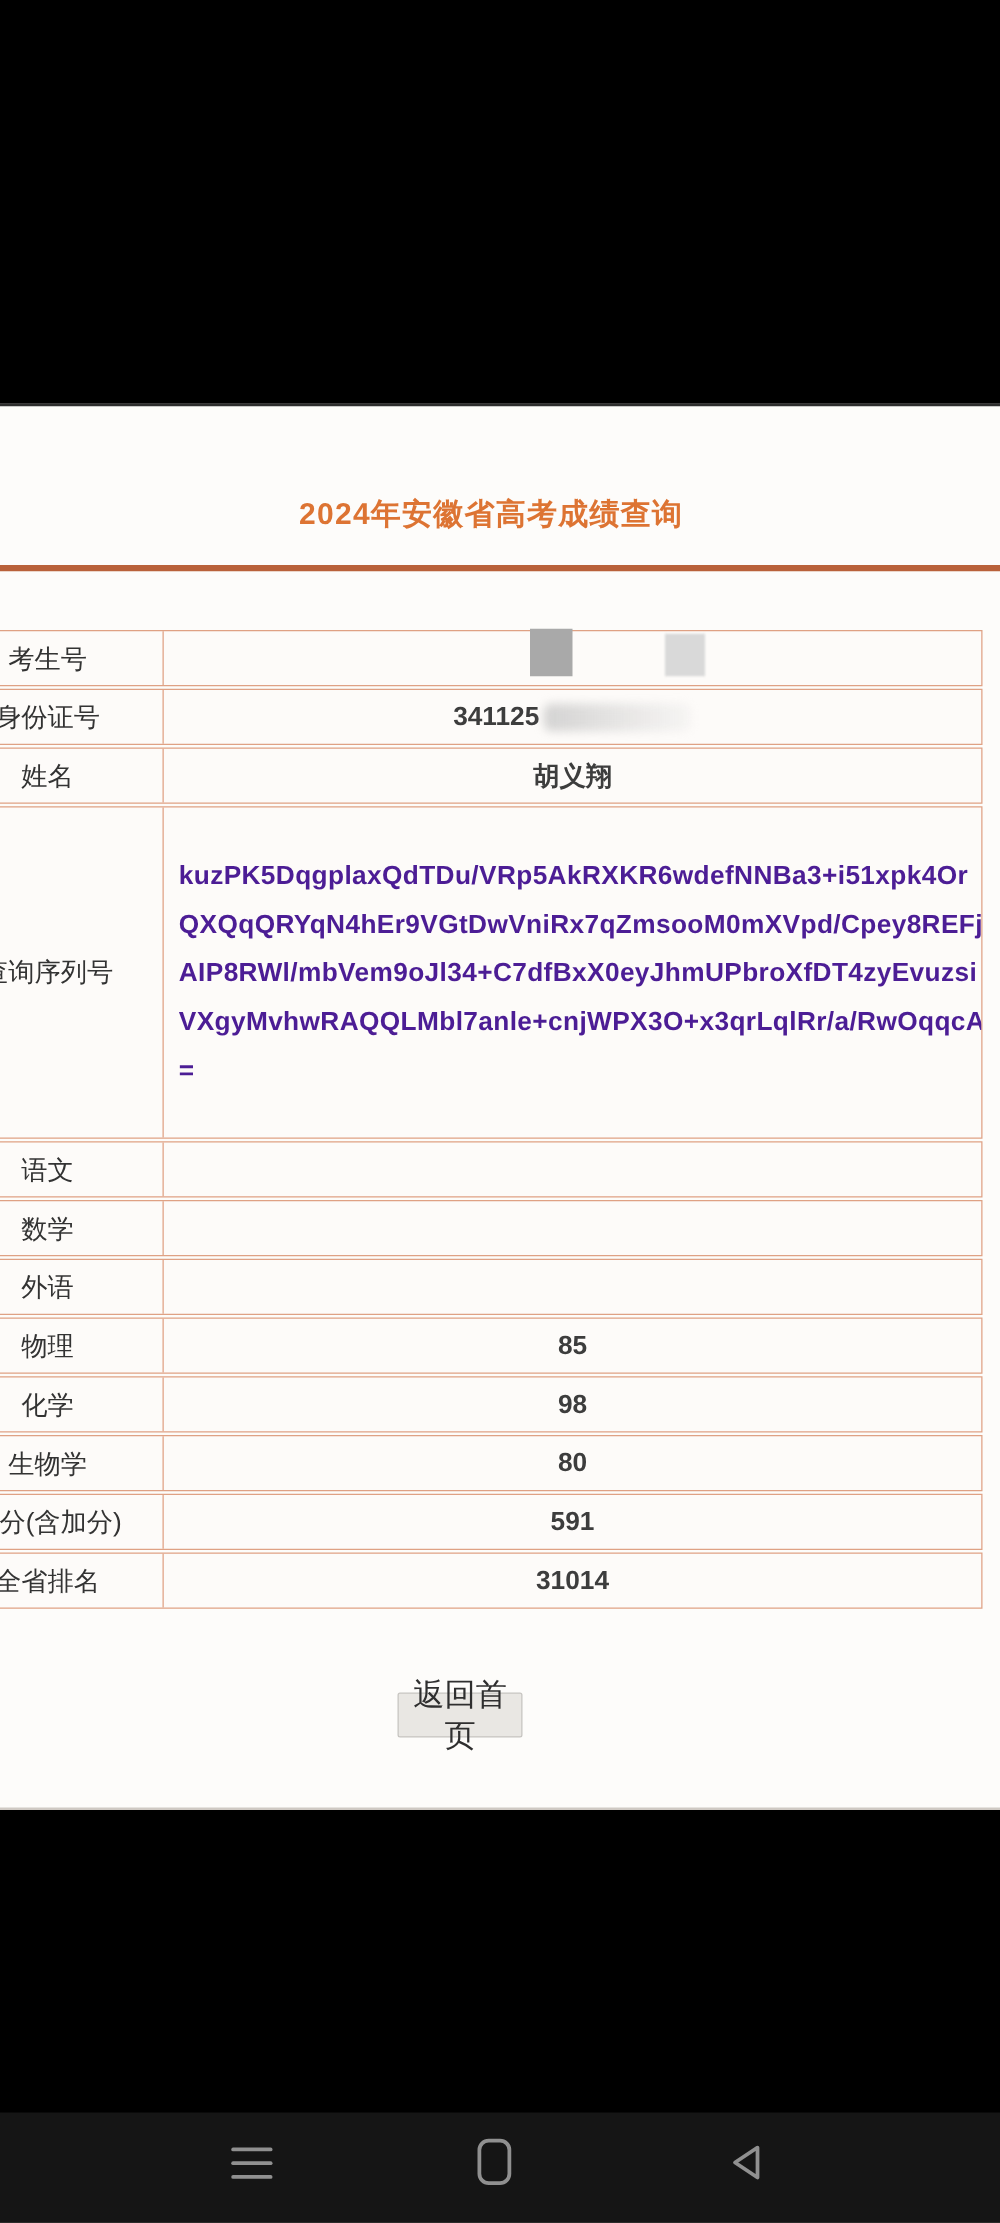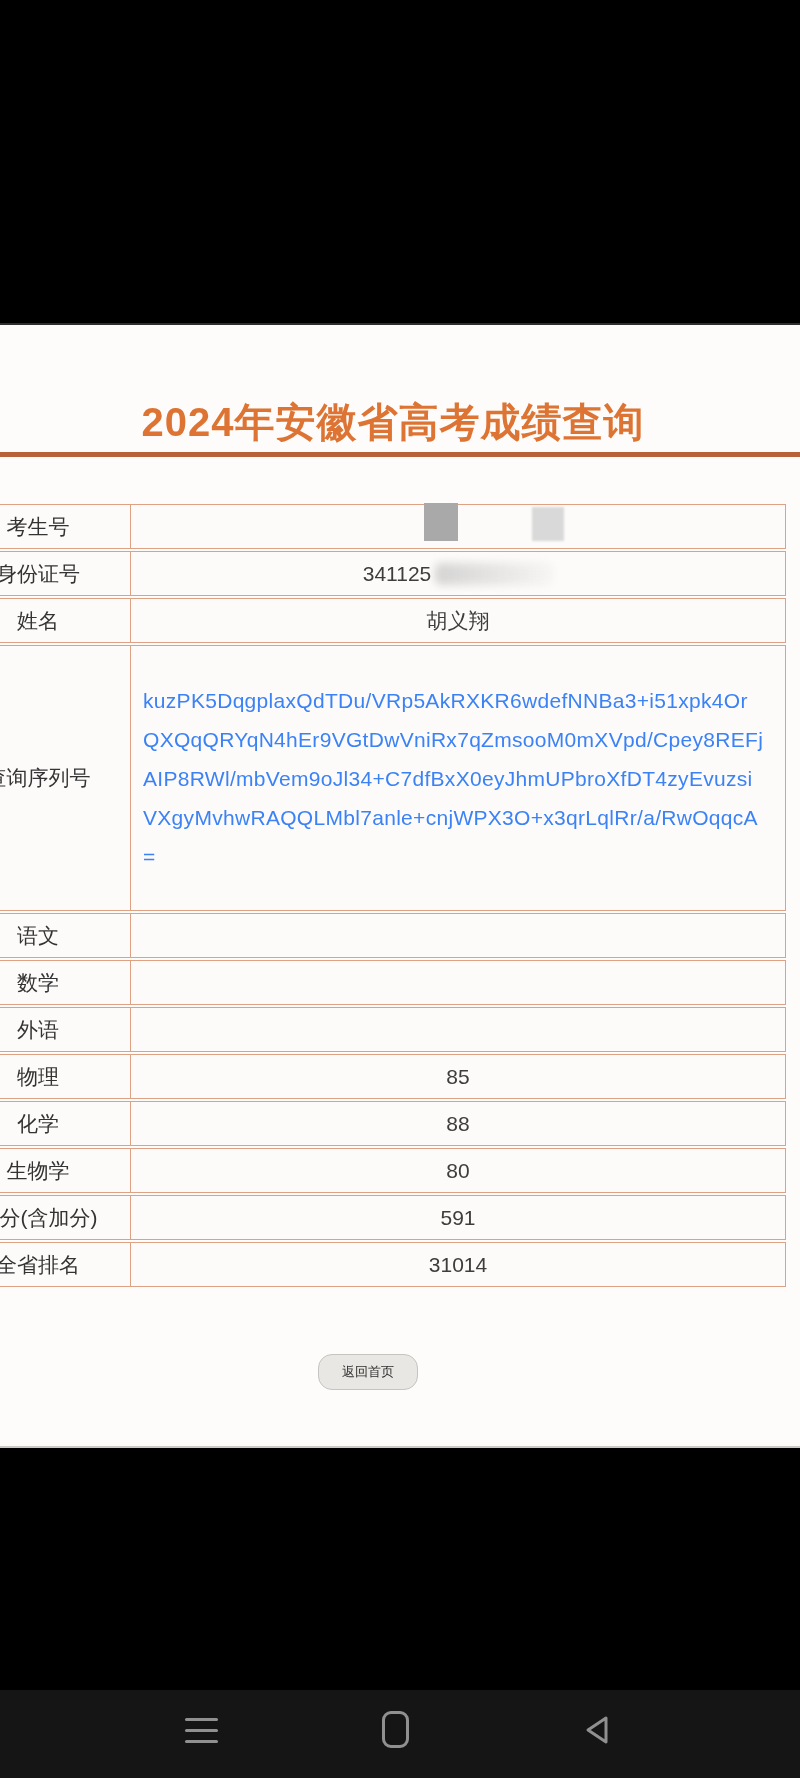--- a/index.html
+++ b/index.html
@@ -12,21 +12,21 @@
   
   .content {
     position:absolute; left:0; top:323px; width:800px; height:1125px;
     background:#fdfcfa;
     border-top:2px solid #2e2e2e;
     border-bottom:2px solid #cfc9c3;
   }
   .page-title {
     position:absolute; top:70px; left:0; width:786px;
     text-align:center;
-    font-size:40px; font-weight:bold; letter-spacing:1px;
+    font-size:24px; font-weight:bold; letter-spacing:1px;
     color:#dd7433;
   }
   .title-rule {
     position:absolute; top:127px; left:0; width:800px; height:5px;
     background:#b9613a;
   }
   
   .result-table {
     position:absolute; left:-55px; top:179px; width:841px;
   }
@@ -41,26 +41,26 @@
   .t-row.score { height:45px; }
   .t-label {
     width:185px; flex:0 0 185px;
     border-right:1.5px solid #dfa184;
     display:flex; align-items:center; justify-content:center;
     font-size:21px; color:#333;
   }
   .t-value {
     flex:1; position:relative;
     display:flex; align-items:center; justify-content:center;
-    font-size:21px; color:#3d3d3d;
+    font-size:21px; color:#3d3d3d;font-weight:bold;
   }
   .t-value.serial-text {
     flex-direction:column; align-items:flex-start; justify-content:center;
     padding-left:12px;
-    font-size:21px; line-height:39px; letter-spacing:0.3px; color:#3b82f6;
+    font-size:21px; line-height:39px; letter-spacing:0.3px; color:#4c1d95;
     white-space:nowrap; overflow:hidden;
   }
   
   .redact-dark {
     position:absolute; left:293px; top:-2px; width:34px; height:38px;
     background:#a9a9a9;
   }
   .redact-light {
     position:absolute; left:401px; top:2px; width:32px; height:34px;
     background:#d9d9d9; filter:blur(1px);
@@ -68,23 +68,23 @@
   .id-wrap { display:flex; align-items:center; }
   .redact-smear {
     display:inline-block; width:118px; height:22px; margin-left:4px;
     border-radius:6px;
     background:linear-gradient(90deg, rgba(190,190,190,.65), rgba(230,230,230,.25));
     filter:blur(4px);
   }
   
   .back-btn {
     position:absolute; left:318px; top:1029px; width:100px; height:36px;
-    background:#e9e7e3; border:1px solid #c6c4c0; border-radius:14px;
+    background:#e9e7e3; border:1px solid #c6c4c0; border-radius:2px;
     display:flex; align-items:center; justify-content:center;
-    font-size:13px; color:#2f2f2f; cursor:pointer;
+    font-size:25px; color:#2f2f2f; cursor:pointer;
     font-family:inherit;
   }
   
   .navbar {
     position:absolute; left:0; top:1690px; width:800px; height:88px;
     background:#151515;
   }
   .nav-menu { position:absolute; left:185px; top:28px; width:33px; }
   .nav-menu .bar { width:33px; height:3px; background:#909090; border-radius:2px; margin-bottom:8px; }
   .nav-menu .bar:last-child { margin-bottom:0; }
@@ -153,21 +153,21 @@
         <div class="t-label">外语</div>
       </div>
 
       <div class="t-row score">
         <div class="t-label">物理</div>
         <div class="t-value">85</div>
       </div>
 
       <div class="t-row score">
         <div class="t-label">化学</div>
-        <div class="t-value">88</div>
+        <div class="t-value">98</div>
       </div>
 
       <div class="t-row score">
         <div class="t-label">生物学</div>
         <div class="t-value">80</div>
       </div>
 
       <div class="t-row score">
         <div class="t-label">总分(含加分)</div>
         <div class="t-value">591</div>

